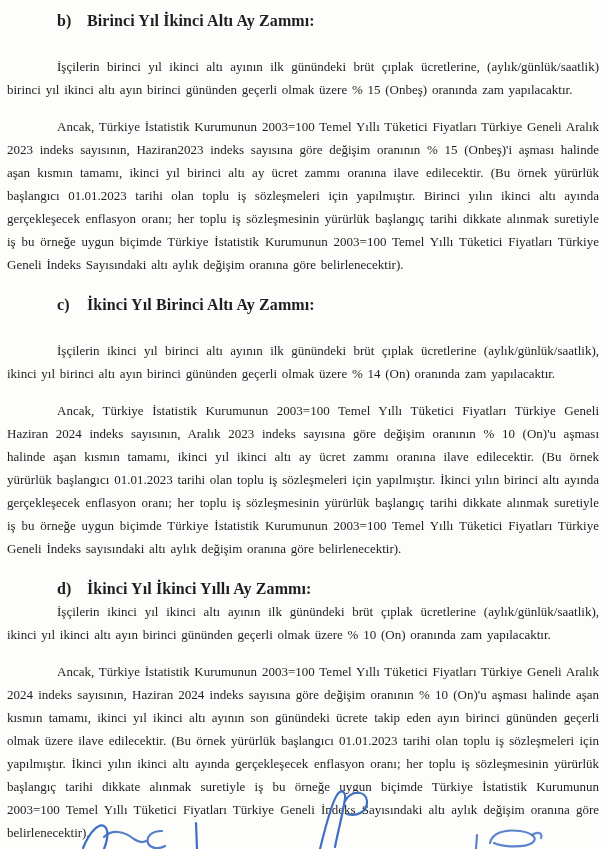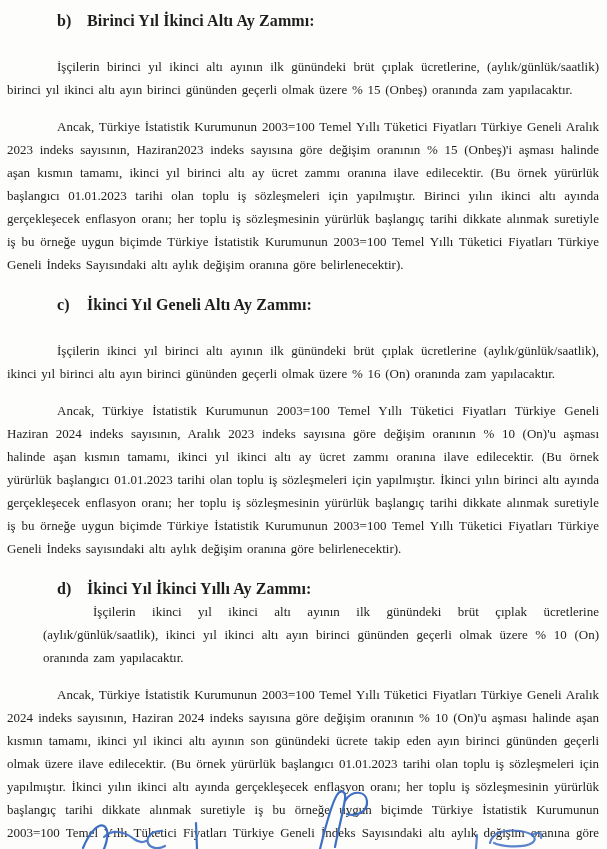--- a/index.html
+++ b/index.html
@@ -39,21 +39,21 @@
     text-indent:50px;
     word-spacing:1.5px;
   }
   .sec-b .sec-heading{margin-bottom:25px;}
   .sec-b .p1{margin-bottom:14px;}
   .sec-c{margin-top:20px;}
   .sec-c .sec-heading{margin-bottom:25px;}
   .sec-c .p1{margin-bottom:14px;}
   .sec-d{margin-top:20px;}
   .sec-d .sec-heading{margin-bottom:2px;}
-  .sec-d .p1{margin-bottom:14px;margin-left:36px;}
+  .sec-d .p1{margin-bottom:14px;}
   .note-para{
     margin-top:16px;
   }
   .note-label{
     font-weight:bold;
     letter-spacing:.3px;
   }
   .signatures{
     position:absolute;
     left:0;
@@ -68,22 +68,22 @@
 
 <div class="page">
 
   <div class="sec-b">
     <p class="sec-heading"><span class="sec-marker">b)</span><span>Birinci Yıl İkinci Altı Ay Zammı:</span></p>
     <p class="para p1">İşçilerin birinci yıl ikinci altı ayının ilk günündeki brüt çıplak ücretlerine, (aylık/günlük/saatlik) birinci yıl ikinci altı ayın birinci gününden geçerli olmak üzere % 15 (Onbeş) oranında zam yapılacaktır.</p>
     <p class="para p2">Ancak, Türkiye İstatistik Kurumunun 2003=100 Temel Yıllı Tüketici Fiyatları Türkiye Geneli Aralık 2023 indeks sayısının, Haziran2023 indeks sayısına göre değişim oranının % 15 (Onbeş)'i aşması halinde aşan kısmın tamamı, ikinci yıl birinci altı ay ücret zammı oranına ilave edilecektir. (Bu örnek yürürlük başlangıcı 01.01.2023 tarihi olan toplu iş sözleşmeleri için yapılmıştır. Birinci yılın ikinci altı ayında gerçekleşecek enflasyon oranı; her toplu iş sözleşmesinin yürürlük başlangıç tarihi dikkate alınmak suretiyle iş bu örneğe uygun biçimde Türkiye İstatistik Kurumunun 2003=100 Temel Yıllı Tüketici Fiyatları Türkiye Geneli İndeks Sayısındaki altı aylık değişim oranına göre belirlenecektir).</p>
   </div>
 
   <div class="sec-c">
-    <p class="sec-heading"><span class="sec-marker">c)</span><span>İkinci Yıl Geneli Altı Ay Zammı:</span></p>
-    <p class="para p1">İşçilerin ikinci yıl birinci altı ayının ilk günündeki brüt çıplak ücretlerine (aylık/günlük/saatlik), ikinci yıl birinci altı ayın birinci gününden geçerli olmak üzere % 16 (On) oranında zam yapılacaktır.</p>
+    <p class="sec-heading"><span class="sec-marker">c)</span><span>İkinci Yıl Birinci Altı Ay Zammı:</span></p>
+    <p class="para p1">İşçilerin ikinci yıl birinci altı ayının ilk günündeki brüt çıplak ücretlerine (aylık/günlük/saatlik), ikinci yıl birinci altı ayın birinci gününden geçerli olmak üzere % 14 (On) oranında zam yapılacaktır.</p>
     <p class="para p2">Ancak, Türkiye İstatistik Kurumunun 2003=100 Temel Yıllı Tüketici Fiyatları Türkiye Geneli Haziran 2024 indeks sayısının, Aralık 2023 indeks sayısına göre değişim oranının % 10 (On)'u aşması halinde aşan kısmın tamamı, ikinci yıl ikinci altı ay ücret zammı oranına ilave edilecektir. (Bu örnek yürürlük başlangıcı 01.01.2023 tarihi olan toplu iş sözleşmeleri için yapılmıştır. İkinci yılın birinci altı ayında gerçekleşecek enflasyon oranı; her toplu iş sözleşmesinin yürürlük başlangıç tarihi dikkate alınmak suretiyle iş bu örneğe uygun biçimde Türkiye İstatistik Kurumunun 2003=100 Temel Yıllı Tüketici Fiyatları Türkiye Geneli İndeks sayısındaki altı aylık değişim oranına göre belirlenecektir).</p>
   </div>
 
   <div class="sec-d">
     <p class="sec-heading"><span class="sec-marker">d)</span><span>İkinci Yıl İkinci Yıllı Ay Zammı:</span></p>
     <p class="para p1">İşçilerin ikinci yıl ikinci altı ayının ilk günündeki brüt çıplak ücretlerine (aylık/günlük/saatlik), ikinci yıl ikinci altı ayın birinci gününden geçerli olmak üzere % 10 (On) oranında zam yapılacaktır.</p>
     <p class="para p2">Ancak, Türkiye İstatistik Kurumunun 2003=100 Temel Yıllı Tüketici Fiyatları Türkiye Geneli Aralık 2024 indeks sayısının, Haziran 2024 indeks sayısına göre değişim oranının % 10 (On)'u aşması halinde aşan kısmın tamamı, ikinci yıl ikinci altı ayının son günündeki ücrete takip eden ayın birinci gününden geçerli olmak üzere ilave edilecektir. (Bu örnek yürürlük başlangıcı 01.01.2023 tarihi olan toplu iş sözleşmeleri için yapılmıştır. İkinci yılın ikinci altı ayında gerçekleşecek enflasyon oranı; her toplu iş sözleşmesinin yürürlük başlangıç tarihi dikkate alınmak suretiyle iş bu örneğe uygun biçimde Türkiye İstatistik Kurumunun 2003=100 Temel Yıllı Tüketici Fiyatları Türkiye Geneli İndeks Sayısındaki altı aylık değişim oranına göre belirlenecektir).</p>
   </div>
 
 

